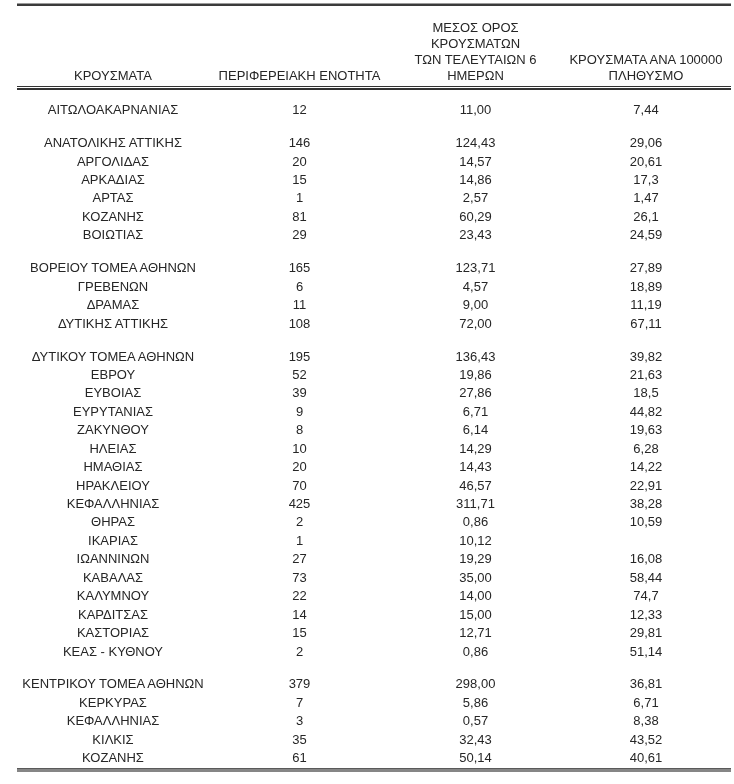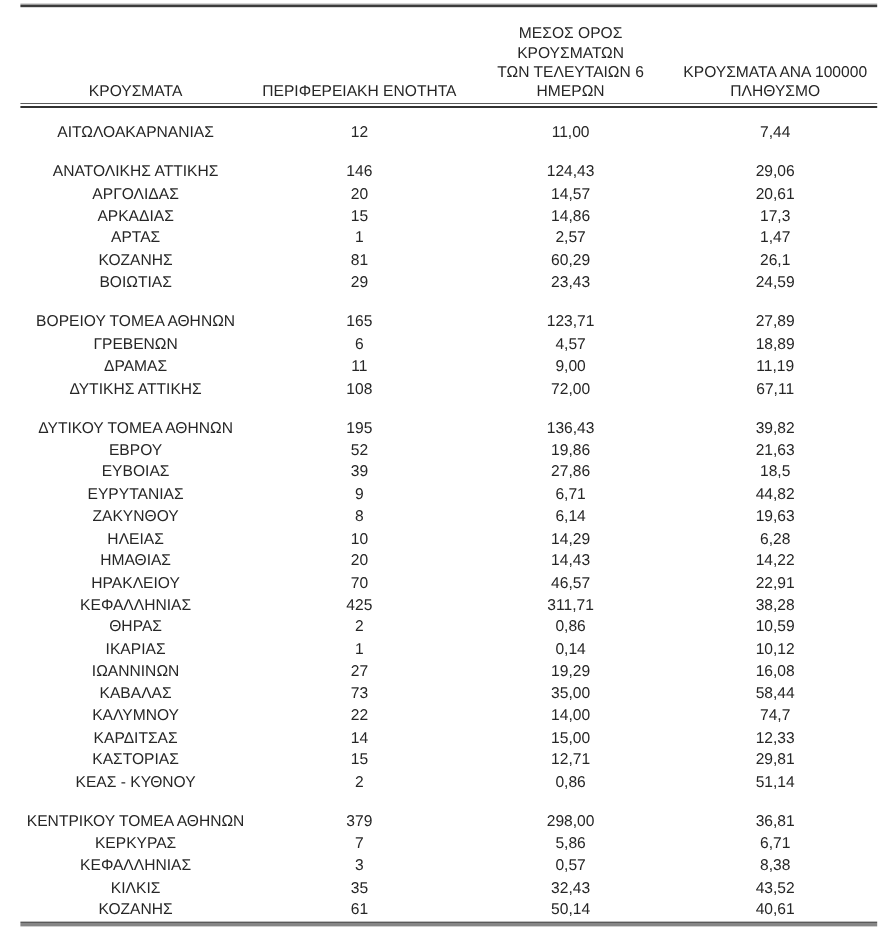--- a/index.html
+++ b/index.html
@@ -213,21 +213,20 @@
         </div>
         <div class="row">
           <div class="cell">ΘΗΡΑΣ</div>
           <div class="cell">2</div>
           <div class="cell">0,86</div>
           <div class="cell">10,59</div>
         </div>
         <div class="row">
           <div class="cell">ΙΚΑΡΙΑΣ</div>
           <div class="cell">1</div>
-          <div class="cell">0,14</div>
           <div class="cell">10,12</div>
         </div>
         <div class="row">
           <div class="cell">ΙΩΑΝΝΙΝΩΝ</div>
           <div class="cell">27</div>
           <div class="cell">19,29</div>
           <div class="cell">16,08</div>
         </div>
         <div class="row">
           <div class="cell">ΚΑΒΑΛΑΣ</div>

